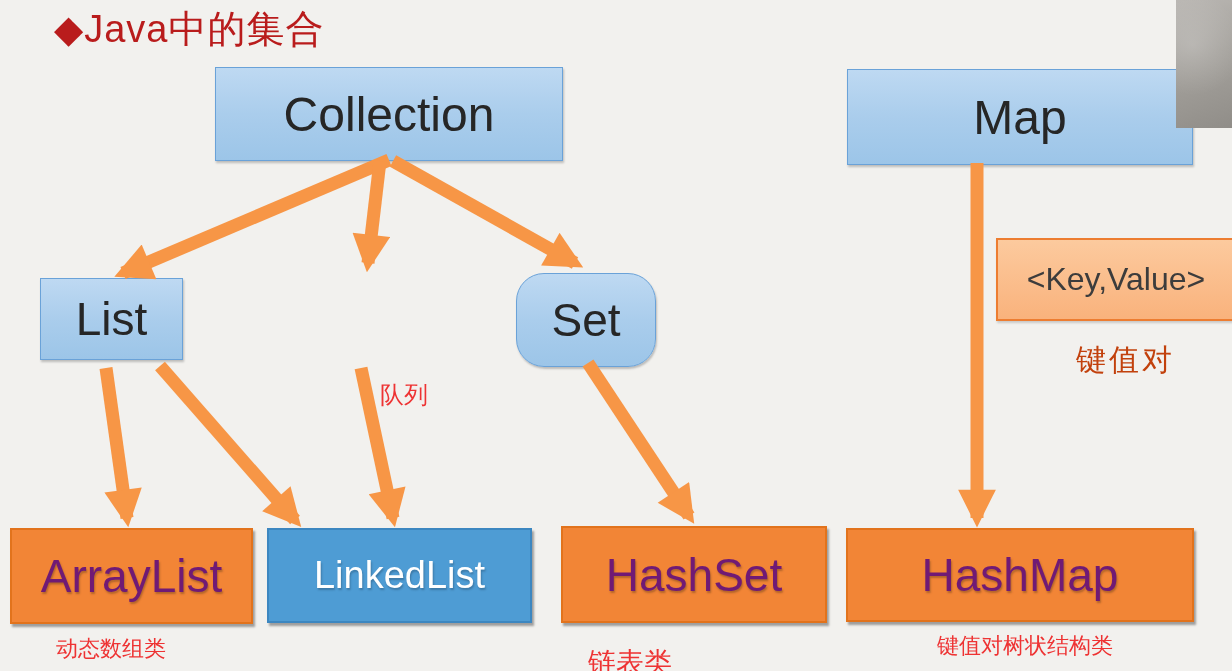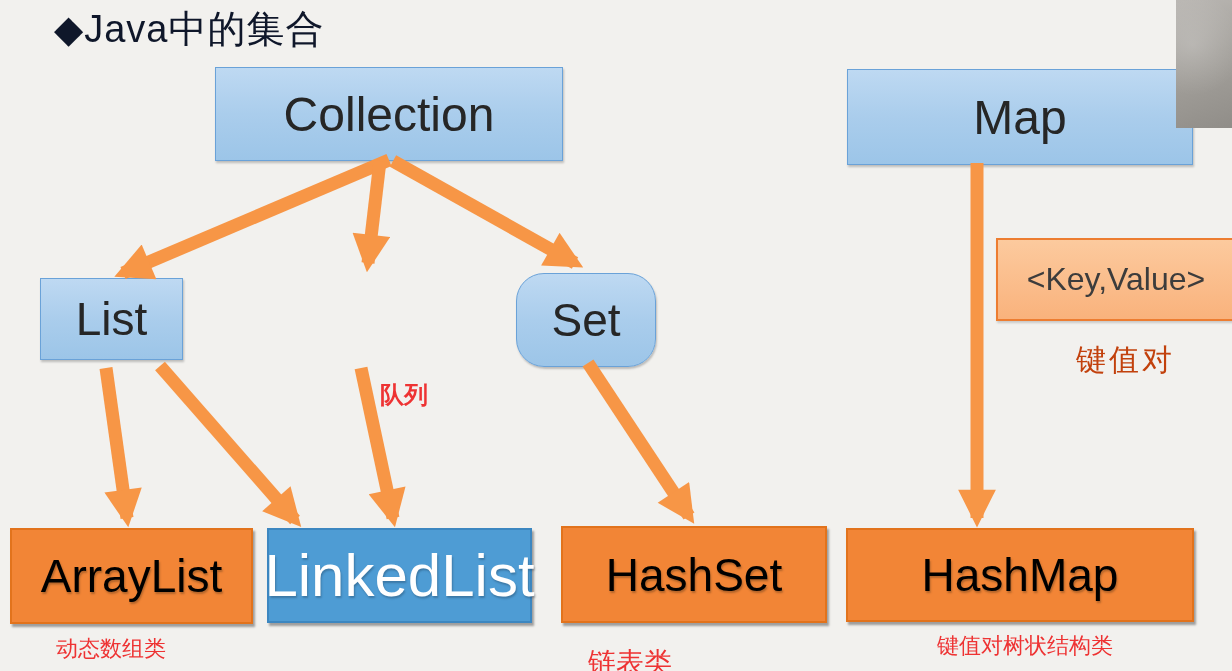--- a/index.html
+++ b/index.html
@@ -10,21 +10,21 @@
     height: 671px;
     background: #f2f1ee;
     font-family: "Liberation Sans", sans-serif;
     overflow: hidden;
   }
   #title {
     position: absolute;
     left: 54px; top: 4px;
     font-size: 38px;
     font-weight: 500;
-    color: #0f172a;
+    color: #b91c1c;
     letter-spacing: 1px;
     white-space: nowrap;
     z-index: 2;
   }
   .node {
     position: absolute;
     display: flex;
     align-items: center;
     justify-content: center;
     white-space: nowrap;
@@ -33,21 +33,21 @@
   }
   .blue-grad {
     background: linear-gradient(180deg, #bed9f2 0%, #aacdec 50%, #9cc5e8 100%);
     border: 1px solid #6aa2d8;
     color: #262626;
     box-shadow: 1px 2px 2px rgba(110,110,110,0.4);
   }
   .orange {
     background: #f28536;
     border: 2px solid #e2731c;
-    color: #000000;
+    color: #701a75;
     text-shadow: 1px 2px 2px rgba(60,40,20,0.35);
     box-shadow: 2px 3px 2px rgba(75,75,75,0.5);
   }
   .blue-solid {
     background: #4e9cd4;
     border: 2px solid #3d87c0;
     color: #ffffff;
     text-shadow: 1px 2px 2px rgba(20,40,60,0.3);
     box-shadow: 2px 3px 2px rgba(75,75,75,0.5);
   }
@@ -88,27 +88,27 @@
 <div id="canvas">
 
   <div id="title">◆Java中的集合</div>
 
   <div class="node blue-grad" style="left:215px; top:67px;  width:348px; height:94px; font-size:48px;">Collection</div>
   <div class="node blue-grad" style="left:847px; top:69px;  width:346px; height:96px; font-size:48px;">Map</div>
   <div class="node blue-grad" style="left:40px;  top:278px; width:143px; height:82px; font-size:46px;">List</div>
   <div class="node blue-grad" style="left:516px; top:273px; width:140px; height:94px; font-size:46px;border-radius:28px;">Set</div>
 
   <div class="node orange" style="left:10px;  top:528px; width:243px; height:96px; font-size:46px;">ArrayList</div>
-  <div class="node blue-solid" style="left:267px; top:528px; width:265px; height:95px; font-size:60px;">LinkedList</div>
+  <div class="node blue-solid" style="left:267px; top:528px; width:265px; height:95px; font-size:38px;">LinkedList</div>
   <div class="node orange" style="left:561px; top:526px; width:266px; height:97px; font-size:46px;">HashSet</div>
   <div class="node orange" style="left:846px; top:528px; width:348px; height:94px; font-size:46px;">HashMap</div>
 
   <div class="node peach" style="left:996px; top:238px; width:240px; height:83px; font-size:32px; font-weight:500;">&lt;Key,Value&gt;</div>
 
-  <div class="note red" style="left:380px;  top:379px; font-size:24px;font-weight:bold;">队列</div>
+  <div class="note red" style="left:380px;  top:379px; font-size:24px;">队列</div>
   <div class="note dark" style="left:1076px; top:340px; font-size:30px; letter-spacing:3px;">键值对</div>
   <div class="note red" style="left:56px;   top:634px; font-size:22px;">动态数组类</div>
   <div class="note red" style="left:588px;  top:644px; font-size:28px;">链表类</div>
   <div class="note red" style="left:937px;  top:631px; font-size:22px;">键值对树状结构类</div>
 
   <svg id="arrow-layer" viewBox="0 0 1232 671" xmlns="http://www.w3.org/2000/svg">
     <defs>
       <marker id="ah" viewBox="0 0 10 10" refX="7.5" refY="5" markerWidth="3.2" markerHeight="2.9" orient="auto" markerUnits="strokeWidth">
         <path id="ah-path" d="M 0 0 L 10 5 L 0 10 Z" fill="#f79646"></path>
       </marker>

